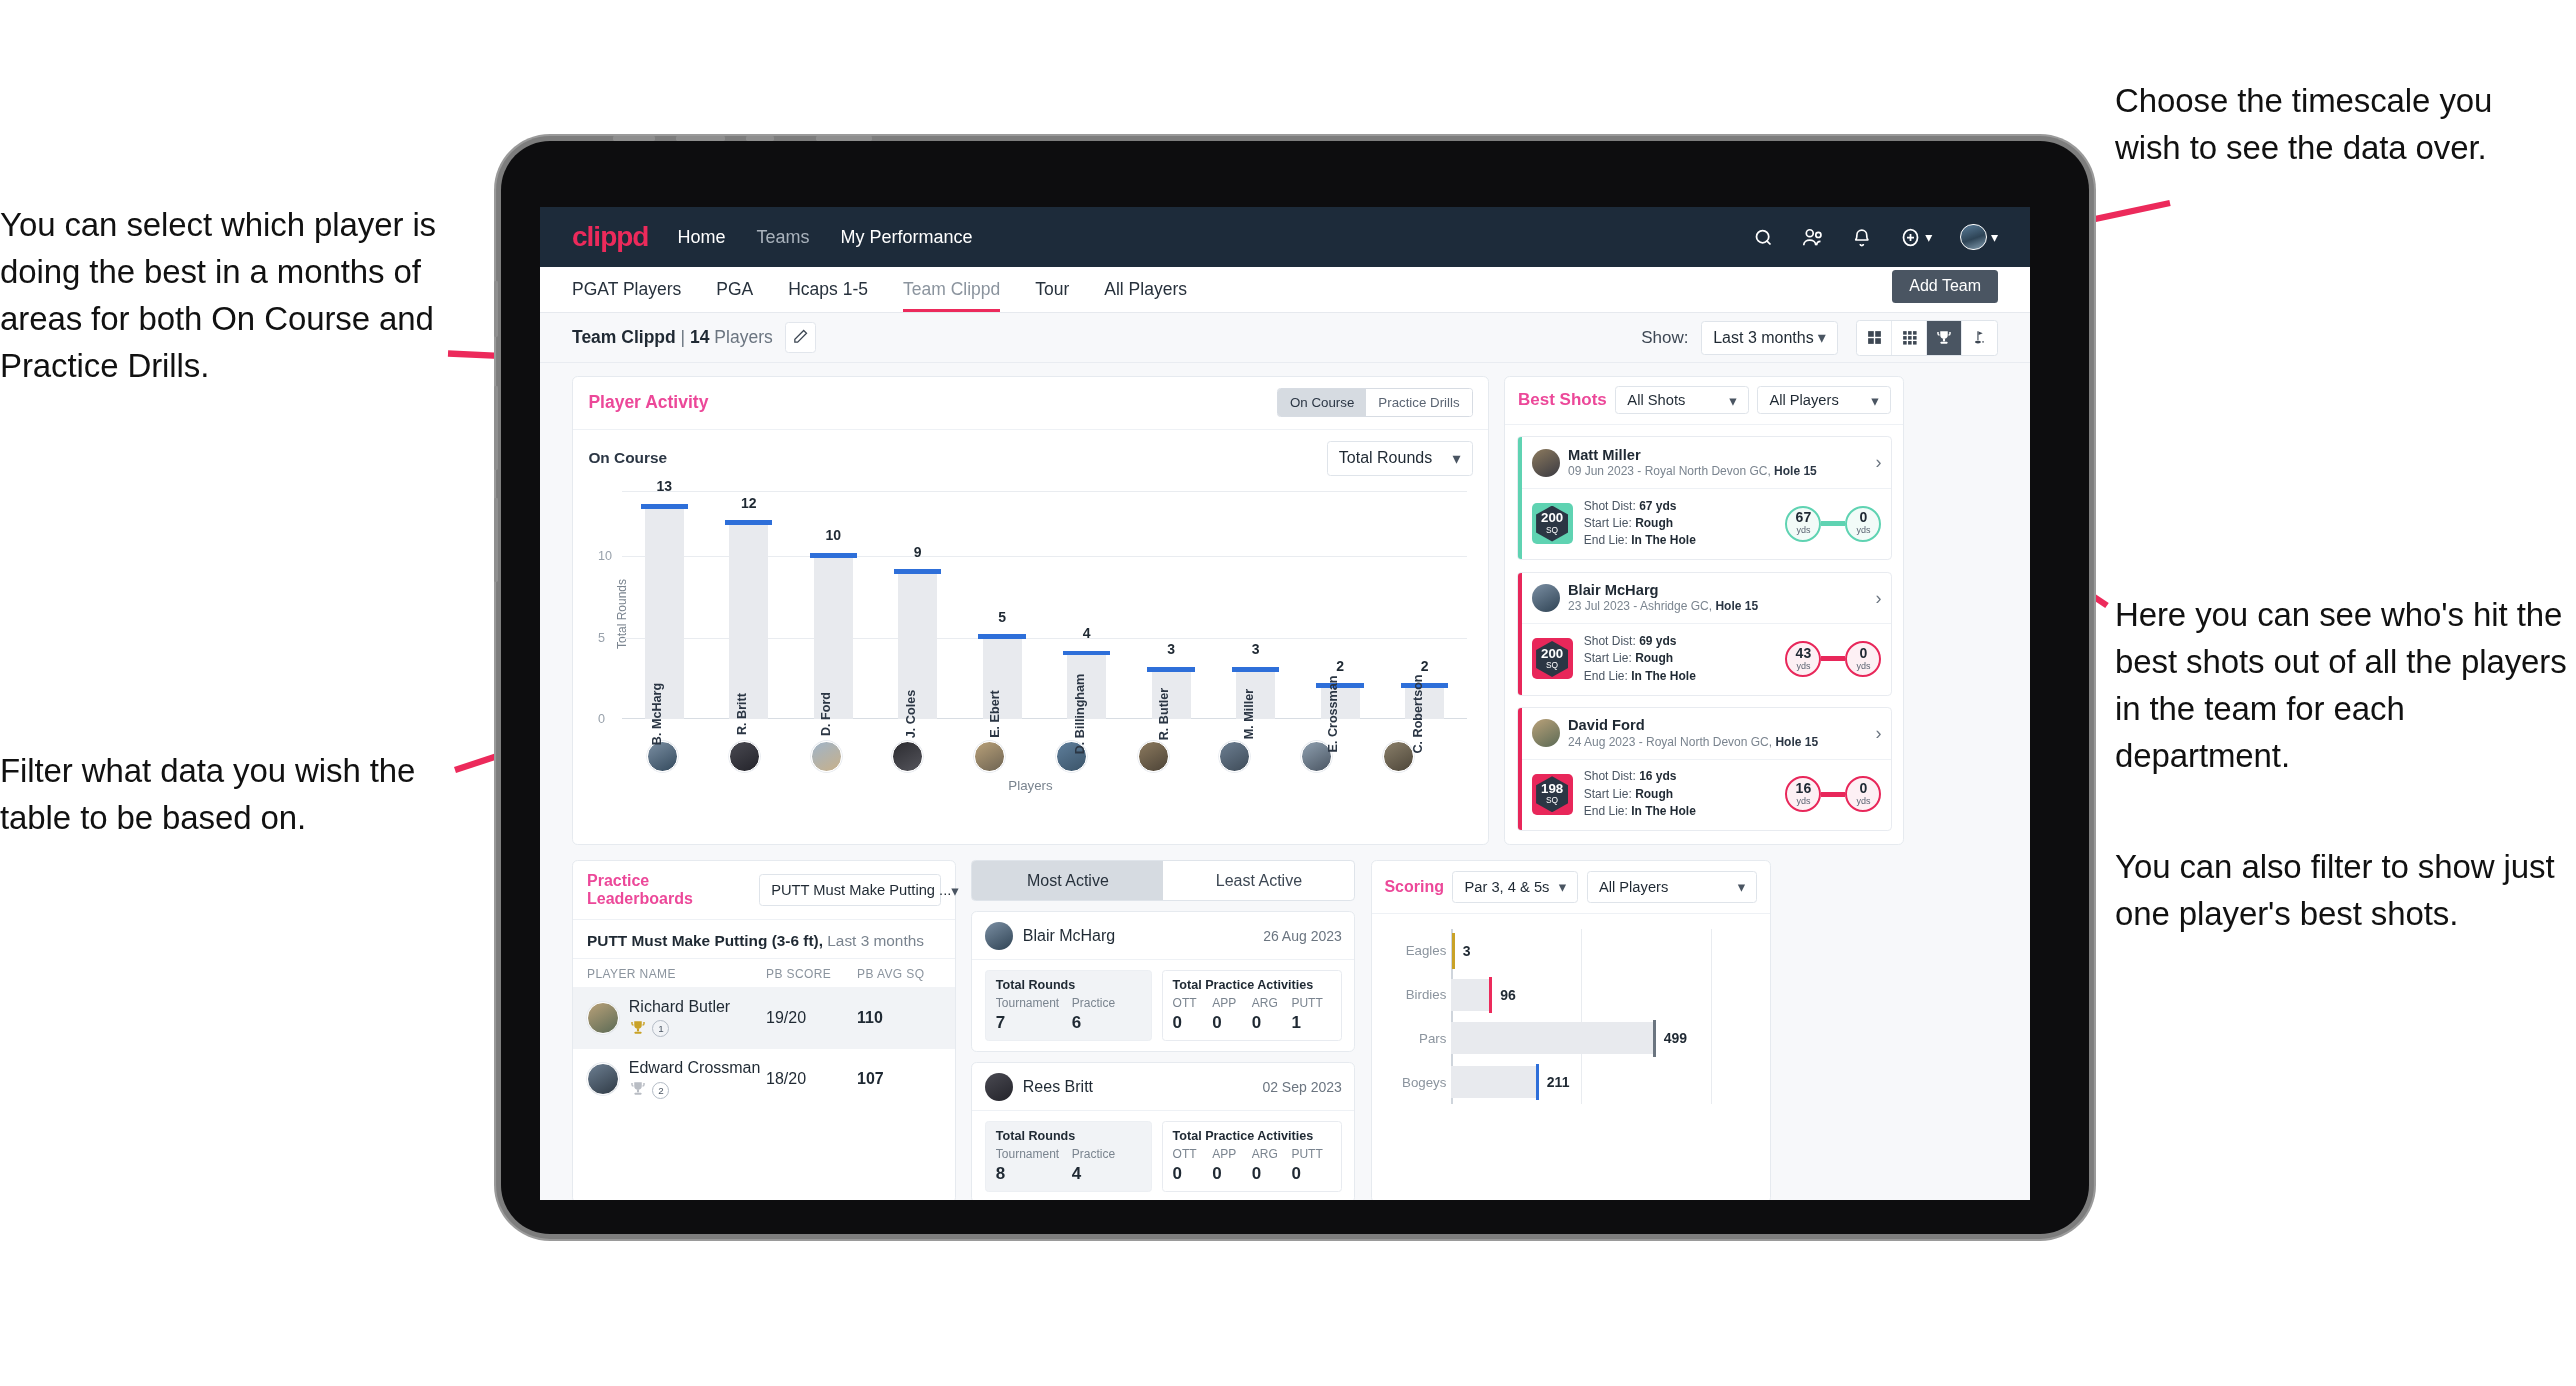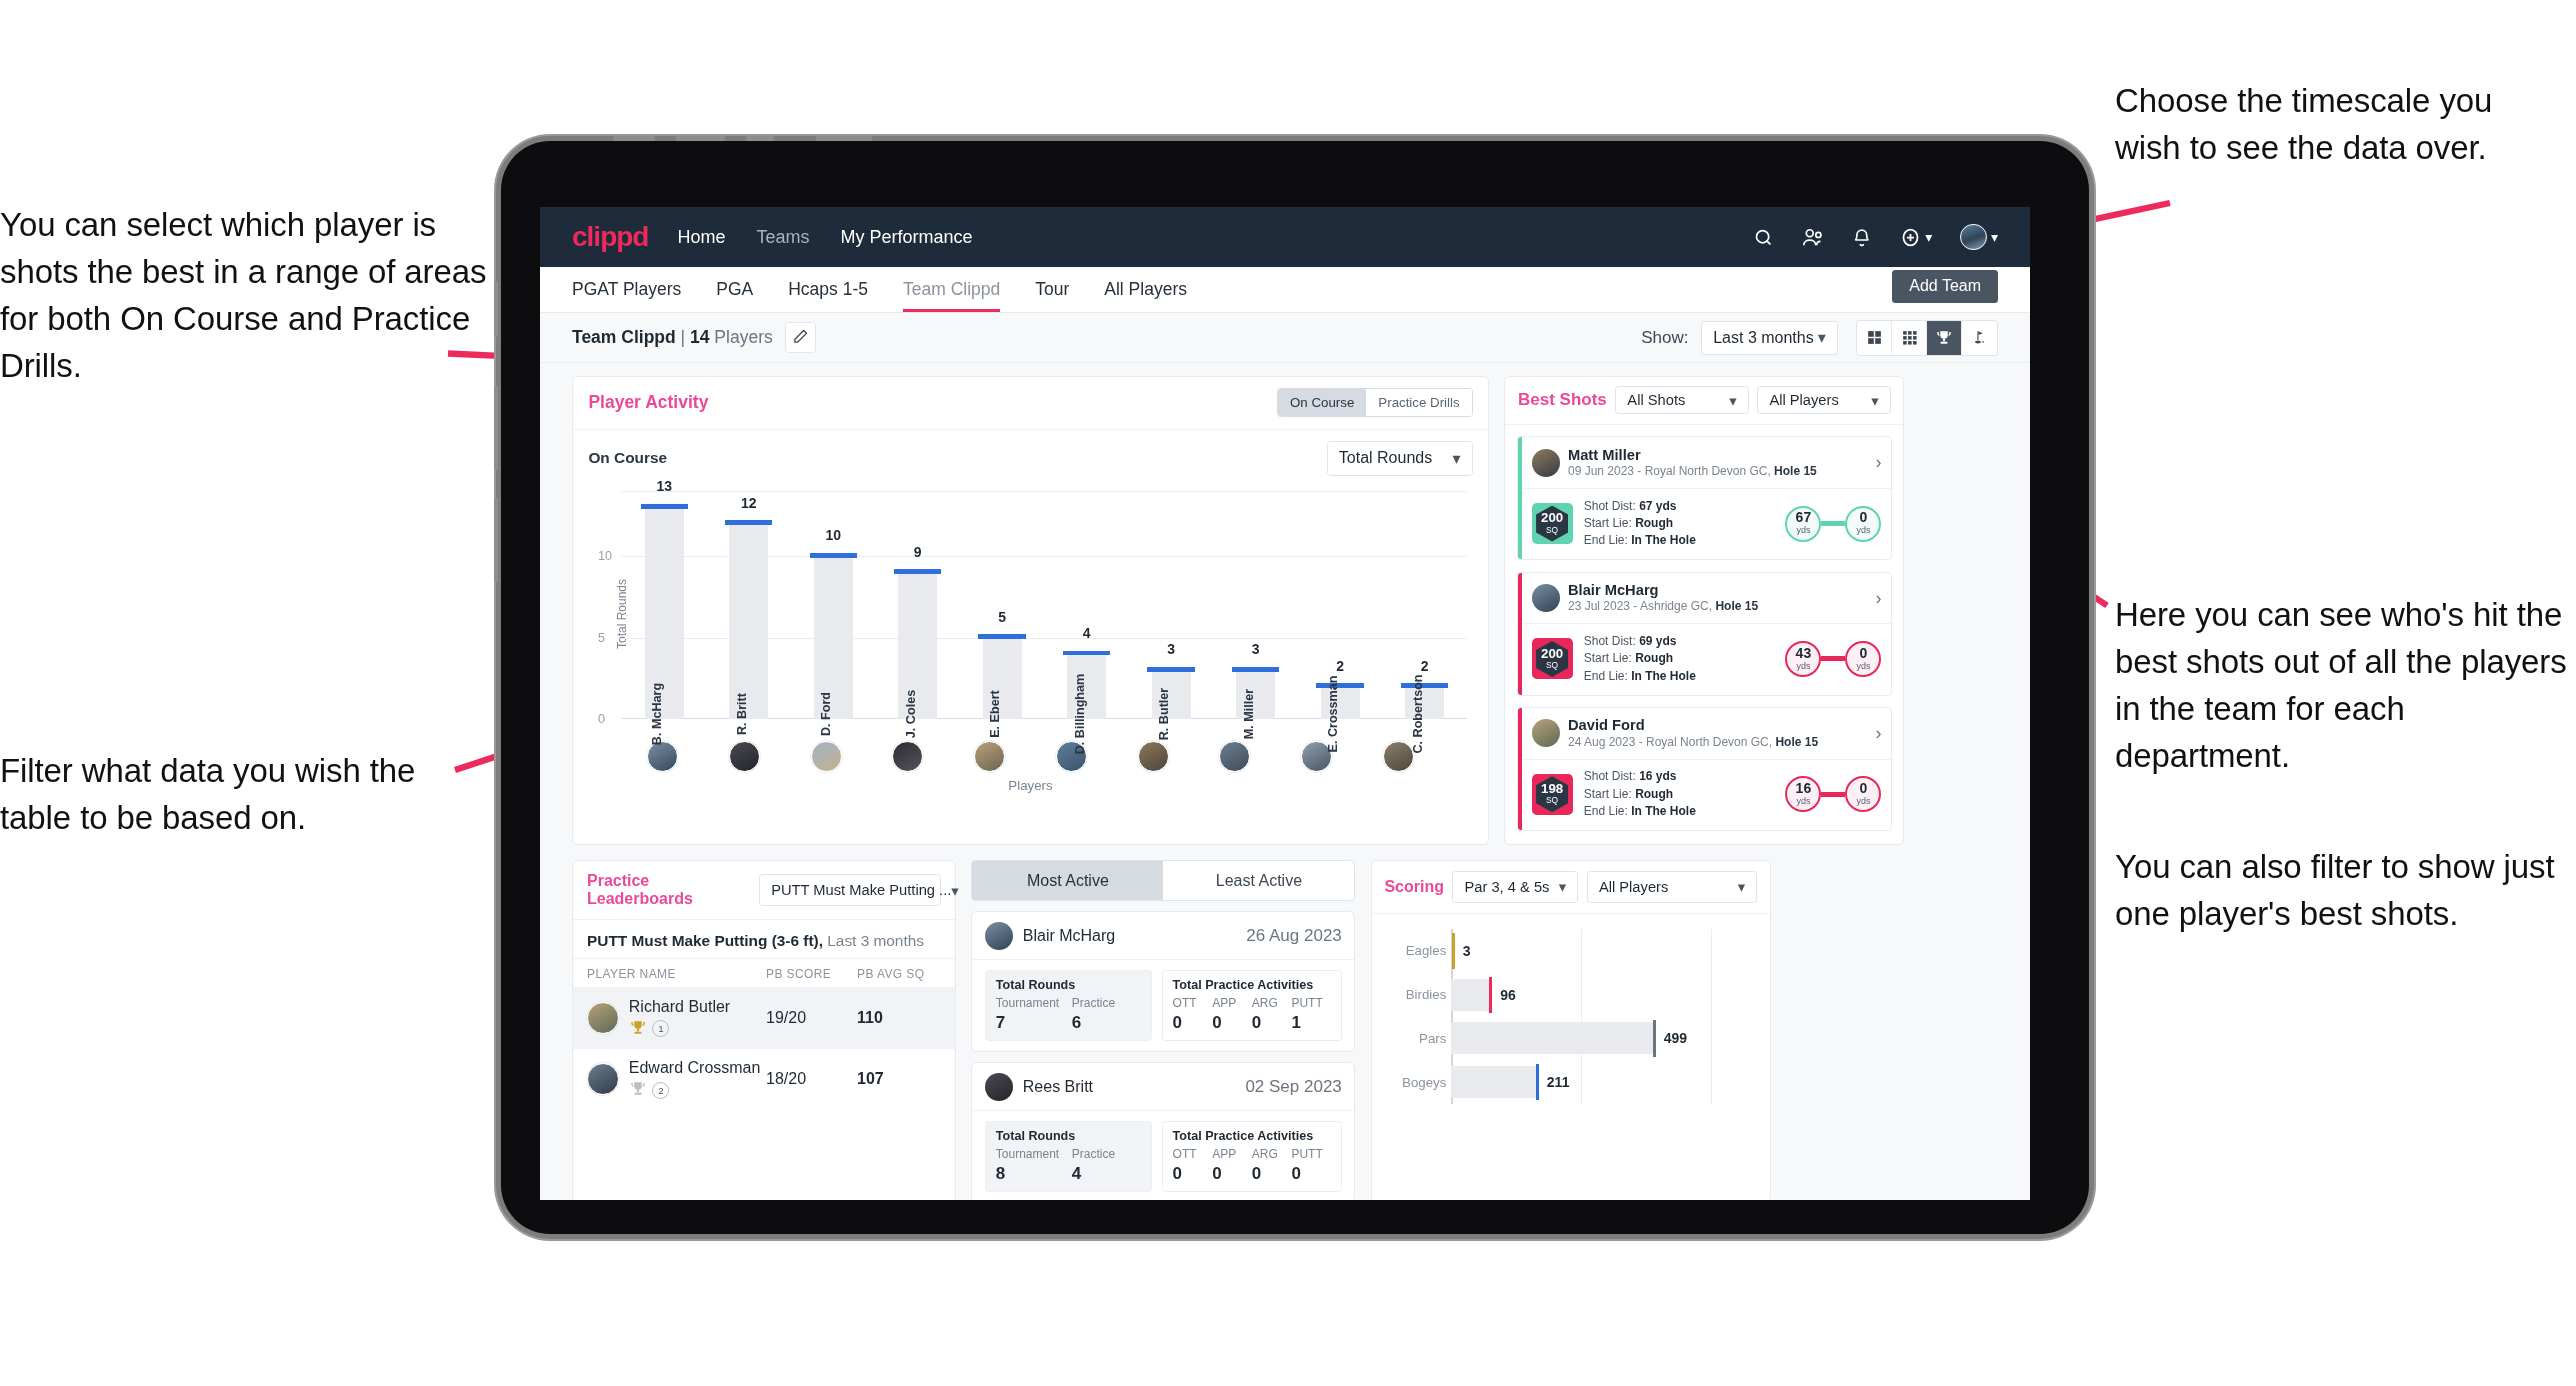--- a/index.html
+++ b/index.html
@@ -197,21 +197,21 @@
   .rankrow { display:flex; align-items:center; gap:5.6px; margin-top:2.8px; }
   .rankbadge { width:17px; height:17px; border-radius:50%; border:1px solid #b4bcc6; font-size:9.8px; color:#4a5562; display:flex; align-items:center; justify-content:center; }
 
   .acttabs { display:flex; border:0.7px solid #dfe4ea; border-radius:4.2px; overflow:hidden; background:#fff; }
   .acttab { flex:1; text-align:center; font-size:16px; padding:10.5px 0; color:#3d4753; }
   .acttab.on { background:#d6dbe1; color:#27313c; }
   .actcard { border:0.7px solid #e6eaef; border-radius:5.6px; background:#fff; margin-top:9.8px; }
   .ac-head { display:flex; align-items:center; padding:9.8px 12.6px; border-bottom:0.7px solid #eef1f5; }
   .ac-av { width:28px; height:28px; border-radius:50%; margin-right:9.8px; }
   .ac-name { font-size:16px; color:#1f2933; }
-  .ac-date { margin-left:auto; font-size:17px; color:#6b7580; }
+  .ac-date { margin-left:auto; font-size:14px; color:#6b7580; }
   .ac-body { display:flex; gap:9.8px; padding:9.8px 12.6px; }
   .ac-box { border:0.7px solid #e8ebf0; border-radius:3.5px; padding:7px 9.8px; }
   .ac-box.grey { background:#f1f3f6; border-color:#eceff3; width:167px; }
   .ac-box.plain { flex:1; }
   .ac-box .t { font-size:12.6px; font-weight:700; color:#1f2933; margin-bottom:4.2px; }
   .ac-cols { display:flex; }
   .ac-col { flex:1; }
   .ac-col .k { font-size:12px; color:#7a848f; margin-bottom:2.8px; }
   .ac-col .v { font-size:17px; font-weight:700; color:#1f2933; }
   .ac-box.grey .ac-col { width:76px; flex:none; }
@@ -226,21 +226,21 @@
   .sc-ylab { position:absolute; left:-64px; width:59px; text-align:right; font-size:13.3px; color:#8b949e; }
   .sc-track { height:32px; background:#e8eaee; position:relative; }
   .sc-tip { position:absolute; right:-2.1px; top:-2.1px; bottom:-2.1px; width:3.5px; }
   .sc-val { position:absolute; font-size:14px; font-weight:700; color:#1f2933; top:50%; transform:translateY(-50%); }
 </style>
 </head>
 <body>
 
 <div class="stage">
 
-  <div class="anno" id="anno-left-top">You can select which player is shots the best in a range of areas for both On Course and Practice Drills.</div>
+  <div class="anno" id="anno-left-top">You can select which player is doing the best in a months of areas for both On Course and Practice Drills.</div>
   <div class="anno" id="anno-left-bot">Filter what data you wish the table to be based on.</div>
   <div class="anno" id="anno-right-top">Choose the timescale you wish to see the data over.</div>
   <div class="anno" id="anno-right-mid">Here you can see who's hit the best shots out of all the players in the team for each department.</div>
   <div class="anno" id="anno-right-bot">You can also filter to show just one player's best shots.</div>
 
   <svg class="arrows" viewBox="0 0 3680 1980">
     <defs>
       <marker id="ah" markerWidth="6" markerHeight="6" refX="3" refY="3" orient="auto">
         <path d="M0,0 L6,3 L0,6 z" fill="#ec2a5b"></path>
       </marker>

